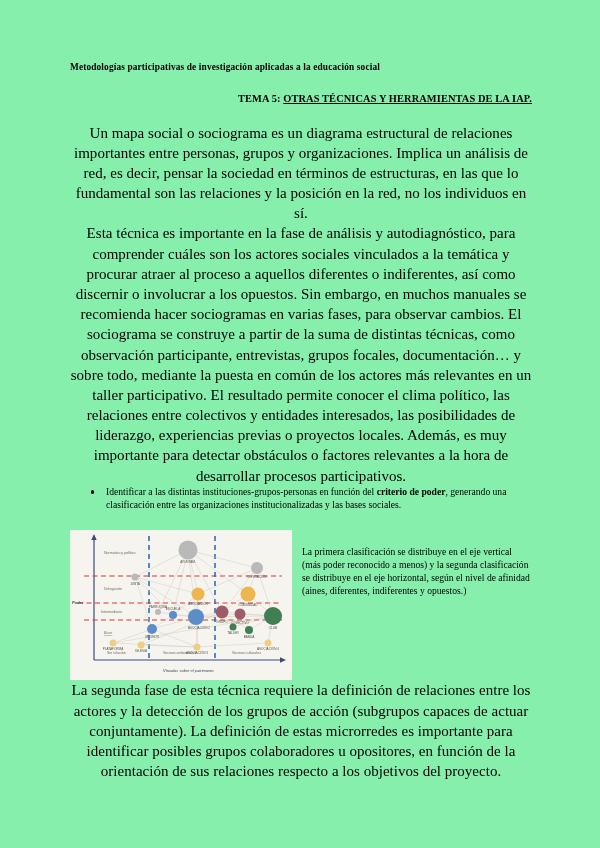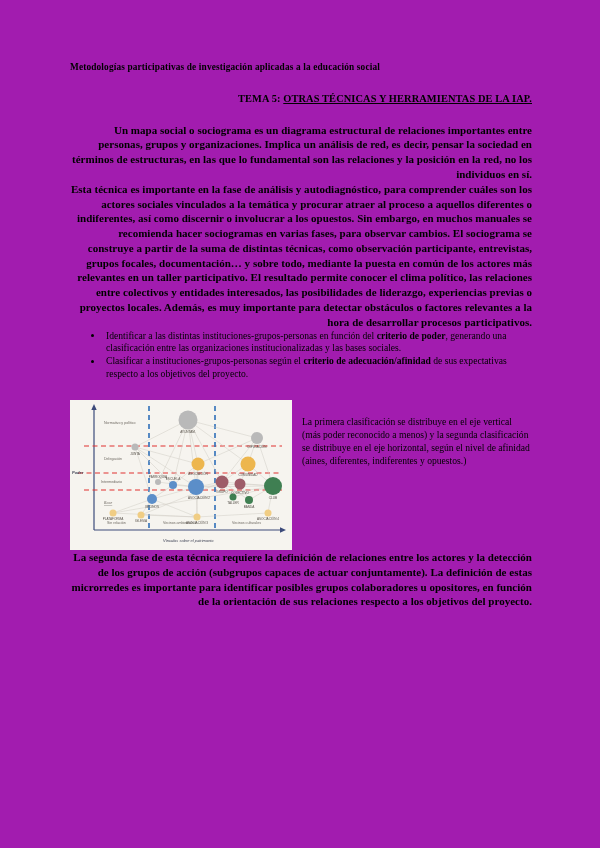--- a/index.html
+++ b/index.html
@@ -13,21 +13,21 @@
     font-family: "Liberation Serif", "DejaVu Serif", serif;
     color: #000000;
     position: relative;
     overflow: hidden;
   }
   .page {
     position: absolute;
     left: 0; top: 0;
     width: 600px;
     height: 848px;
-    background: #a21caf;
+    background: #86efac;
     box-sizing: border-box;
     padding: 62px 68px 0 70px;
   }
   .doc-title {
     font-size: 9.3px;
     font-weight: bold;
     letter-spacing: 0.15px;
     line-height: 1.25;
     margin: 0 0 18px 0;
   }
@@ -42,26 +42,25 @@
   .tema-heading .underlined {
     text-decoration: underline;
   }
   .section-heading {
     font-size: 9.6px;
     font-weight: bold;
     margin: 0 0 1px 0;
     line-height: 1.32;
   }
   p.body {
-    font-size: 11px;
+    font-size: 15px;
     line-height: 1.345;
     margin: 0;
-    text-align: right;
+    text-align: center;
     letter-spacing: 0.02px;
-    font-weight: bold;
   }
   .bullets {
     margin: 0;
     padding: 0;
     list-style: none;
   }
   .bullets li {
     font-size: 9.6px;
     line-height: 1.345;
     position: relative;
@@ -119,23 +118,20 @@
 
   <div class="tema-heading"><span>TEMA 5: </span><span class="underlined">OTRAS TÉCNICAS Y HERRAMIENTAS DE LA IAP.</span></div>
 
 
   <p class="body">Un mapa social o sociograma es un diagrama estructural de relaciones importantes entre personas, grupos y organizaciones. Implica un análisis de red, es decir, pensar la sociedad en términos de estructuras, en las que lo fundamental son las relaciones y la posición en la red, no los individuos en sí.</p>
   <p class="body">Esta técnica es importante en la fase de análisis y autodiagnóstico, para comprender cuáles son los actores sociales vinculados a la temática y procurar atraer al proceso a aquellos diferentes o indiferentes, así como discernir o involucrar a los opuestos. Sin embargo, en muchos manuales se recomienda hacer sociogramas en varias fases, para observar cambios. El sociograma se construye a partir de la suma de distintas técnicas, como observación participante, entrevistas, grupos focales, documentación… y sobre todo, mediante la puesta en común de los actores más relevantes en un taller participativo. El resultado permite conocer el clima político, las relaciones entre colectivos y entidades interesados, las posibilidades de liderazgo, experiencias previas o proyectos locales. Además, es muy importante para detectar obstáculos o factores relevantes a la hora de desarrollar procesos participativos.</p>
 
   <ul class="bullets">
     <li>
       <span class="dot"></span><span>Identificar a las distintas instituciones-grupos-personas en función del </span><b>criterio de poder</b><span>, generando una clasificación entre las organizaciones institucionalizadas y las bases sociales.</span>
-    </li>
-    <li>
-      <span class="dot"></span><span>Clasificar a instituciones-grupos-personas según el </span><b>criterio de adecuación/afinidad</b><span> de sus expectativas respecto a los objetivos del proyecto.</span>
     </li>
   </ul>
 
   <div class="figure-row">
     <div class="figure-wrap">
       <svg class="sociogram" width="222" height="150" viewBox="0 0 222 150">
         <rect x="0" y="0" width="222" height="150" fill="#f6f4ef"></rect>
 
         <g stroke="#3c4a7a" stroke-width="1.2" fill="none">
           <line x1="24" y1="8" x2="24" y2="130"></line>

